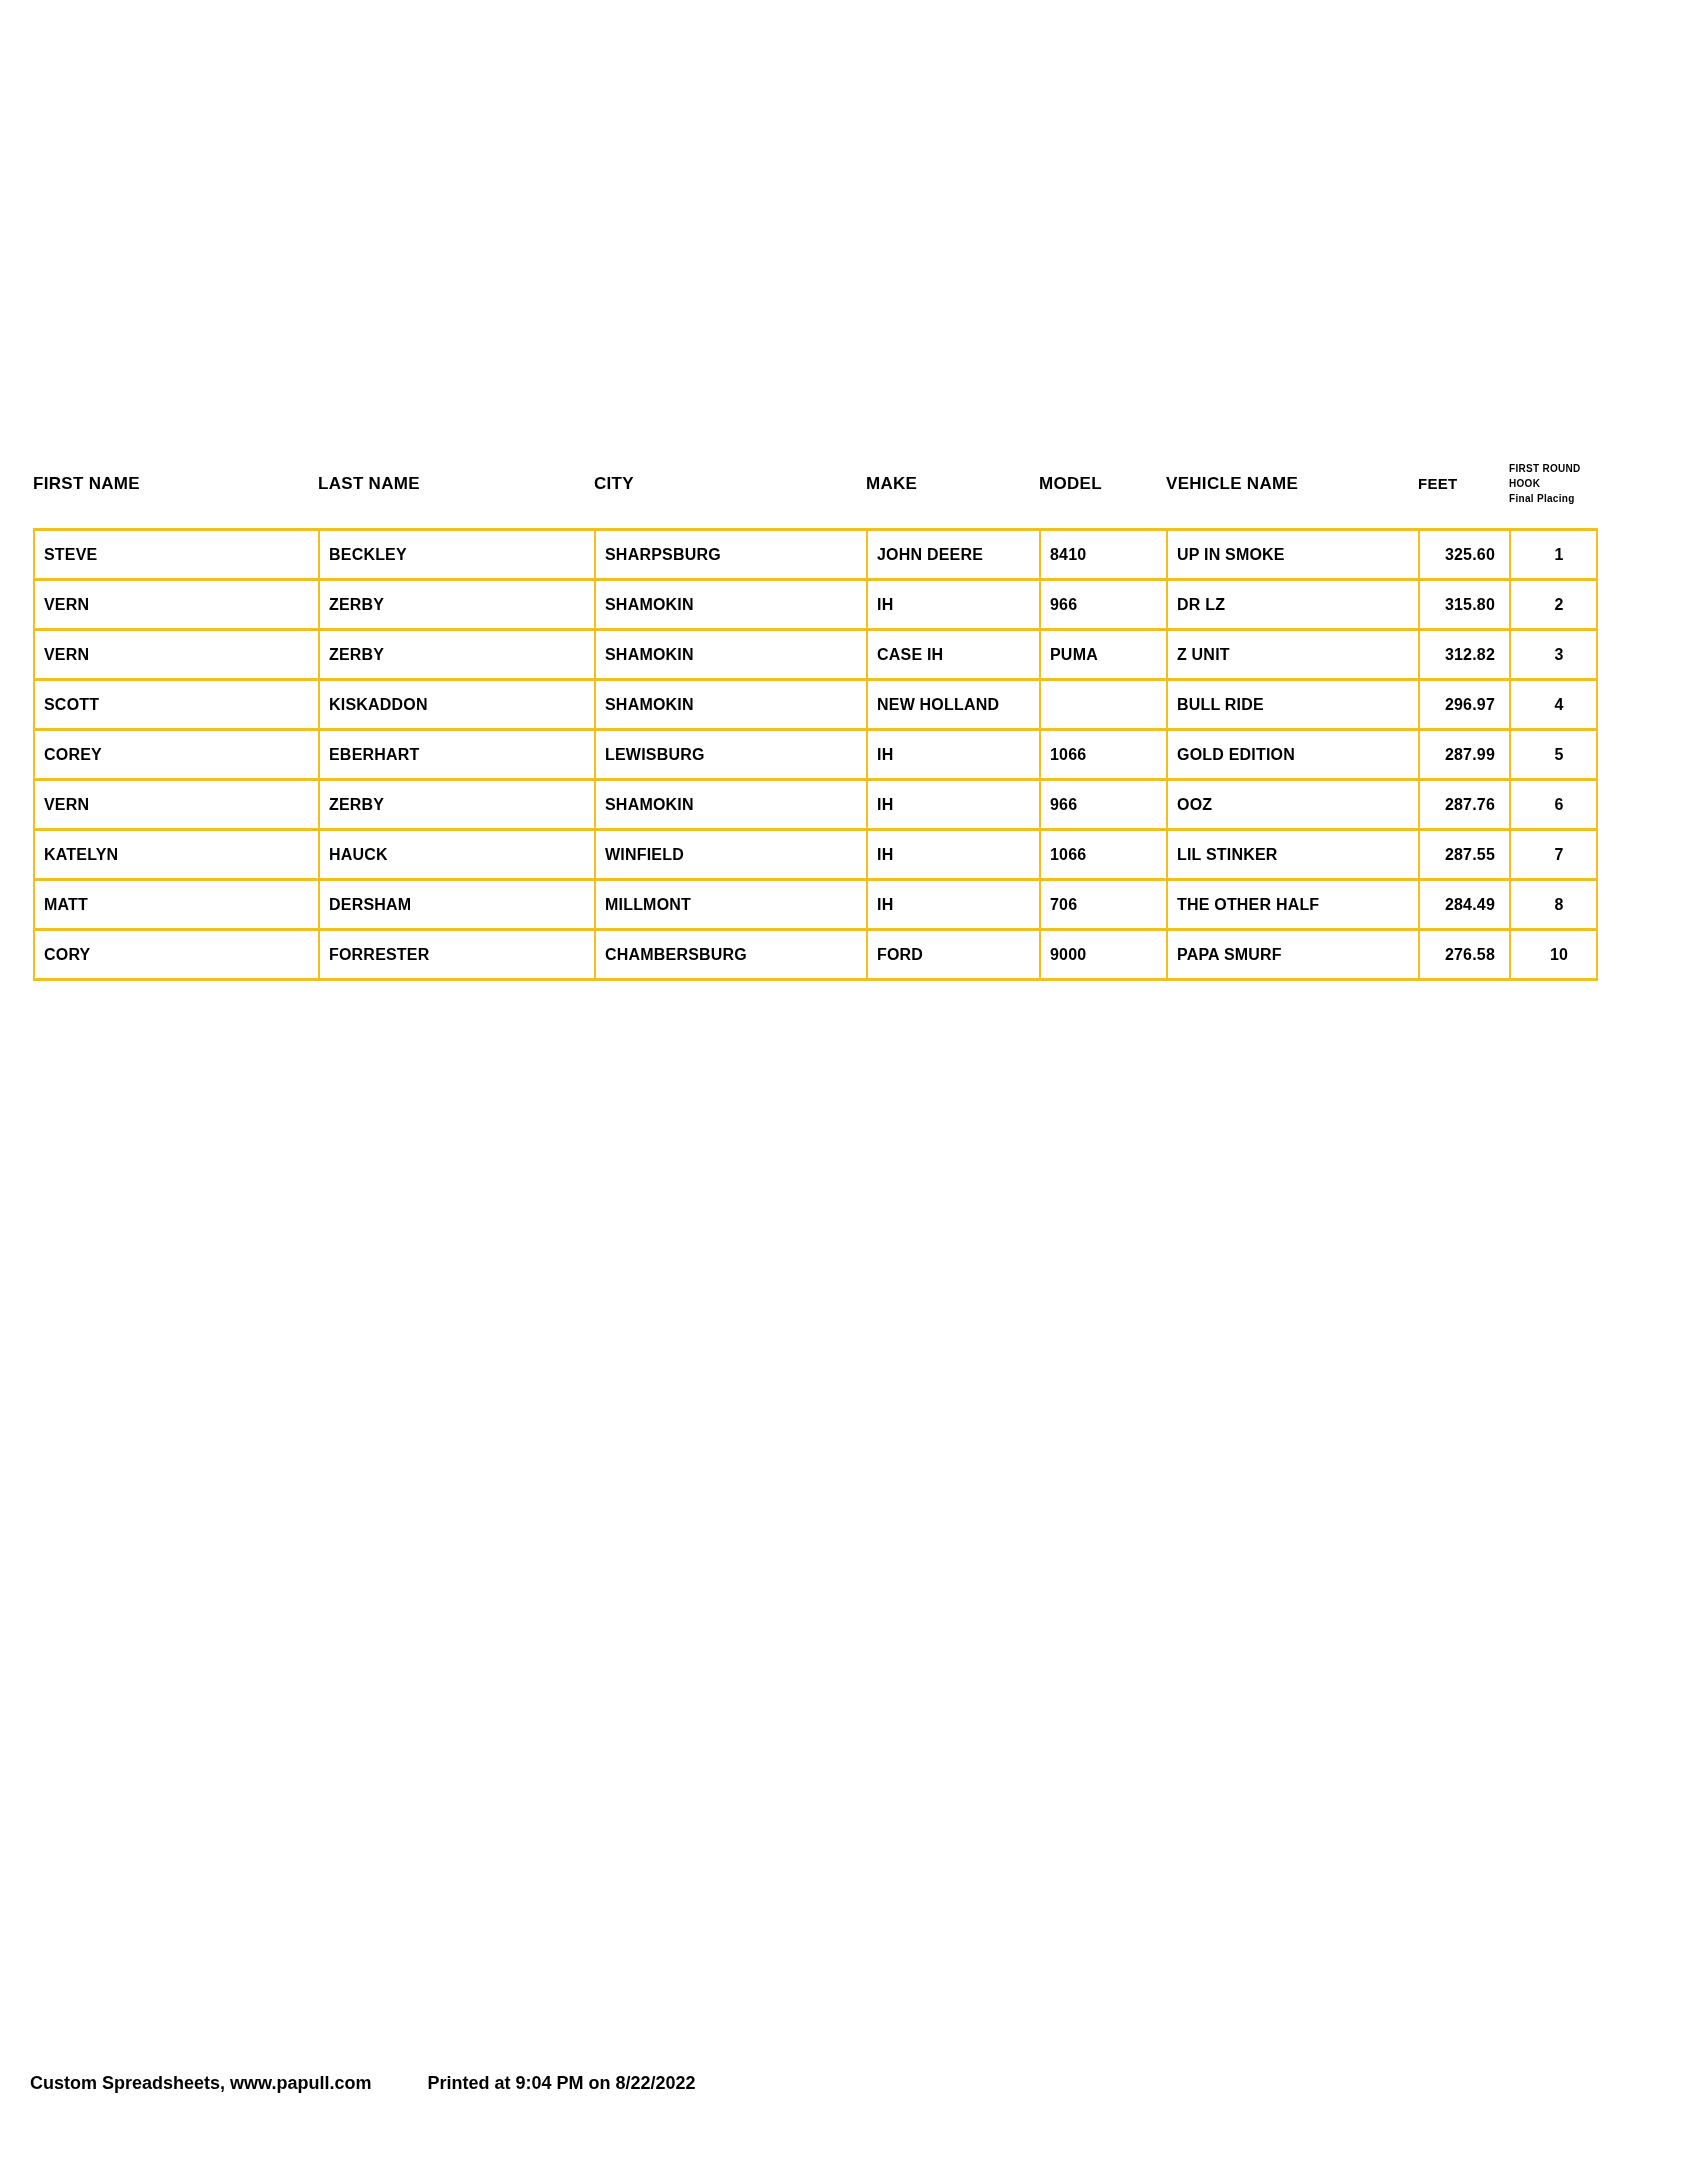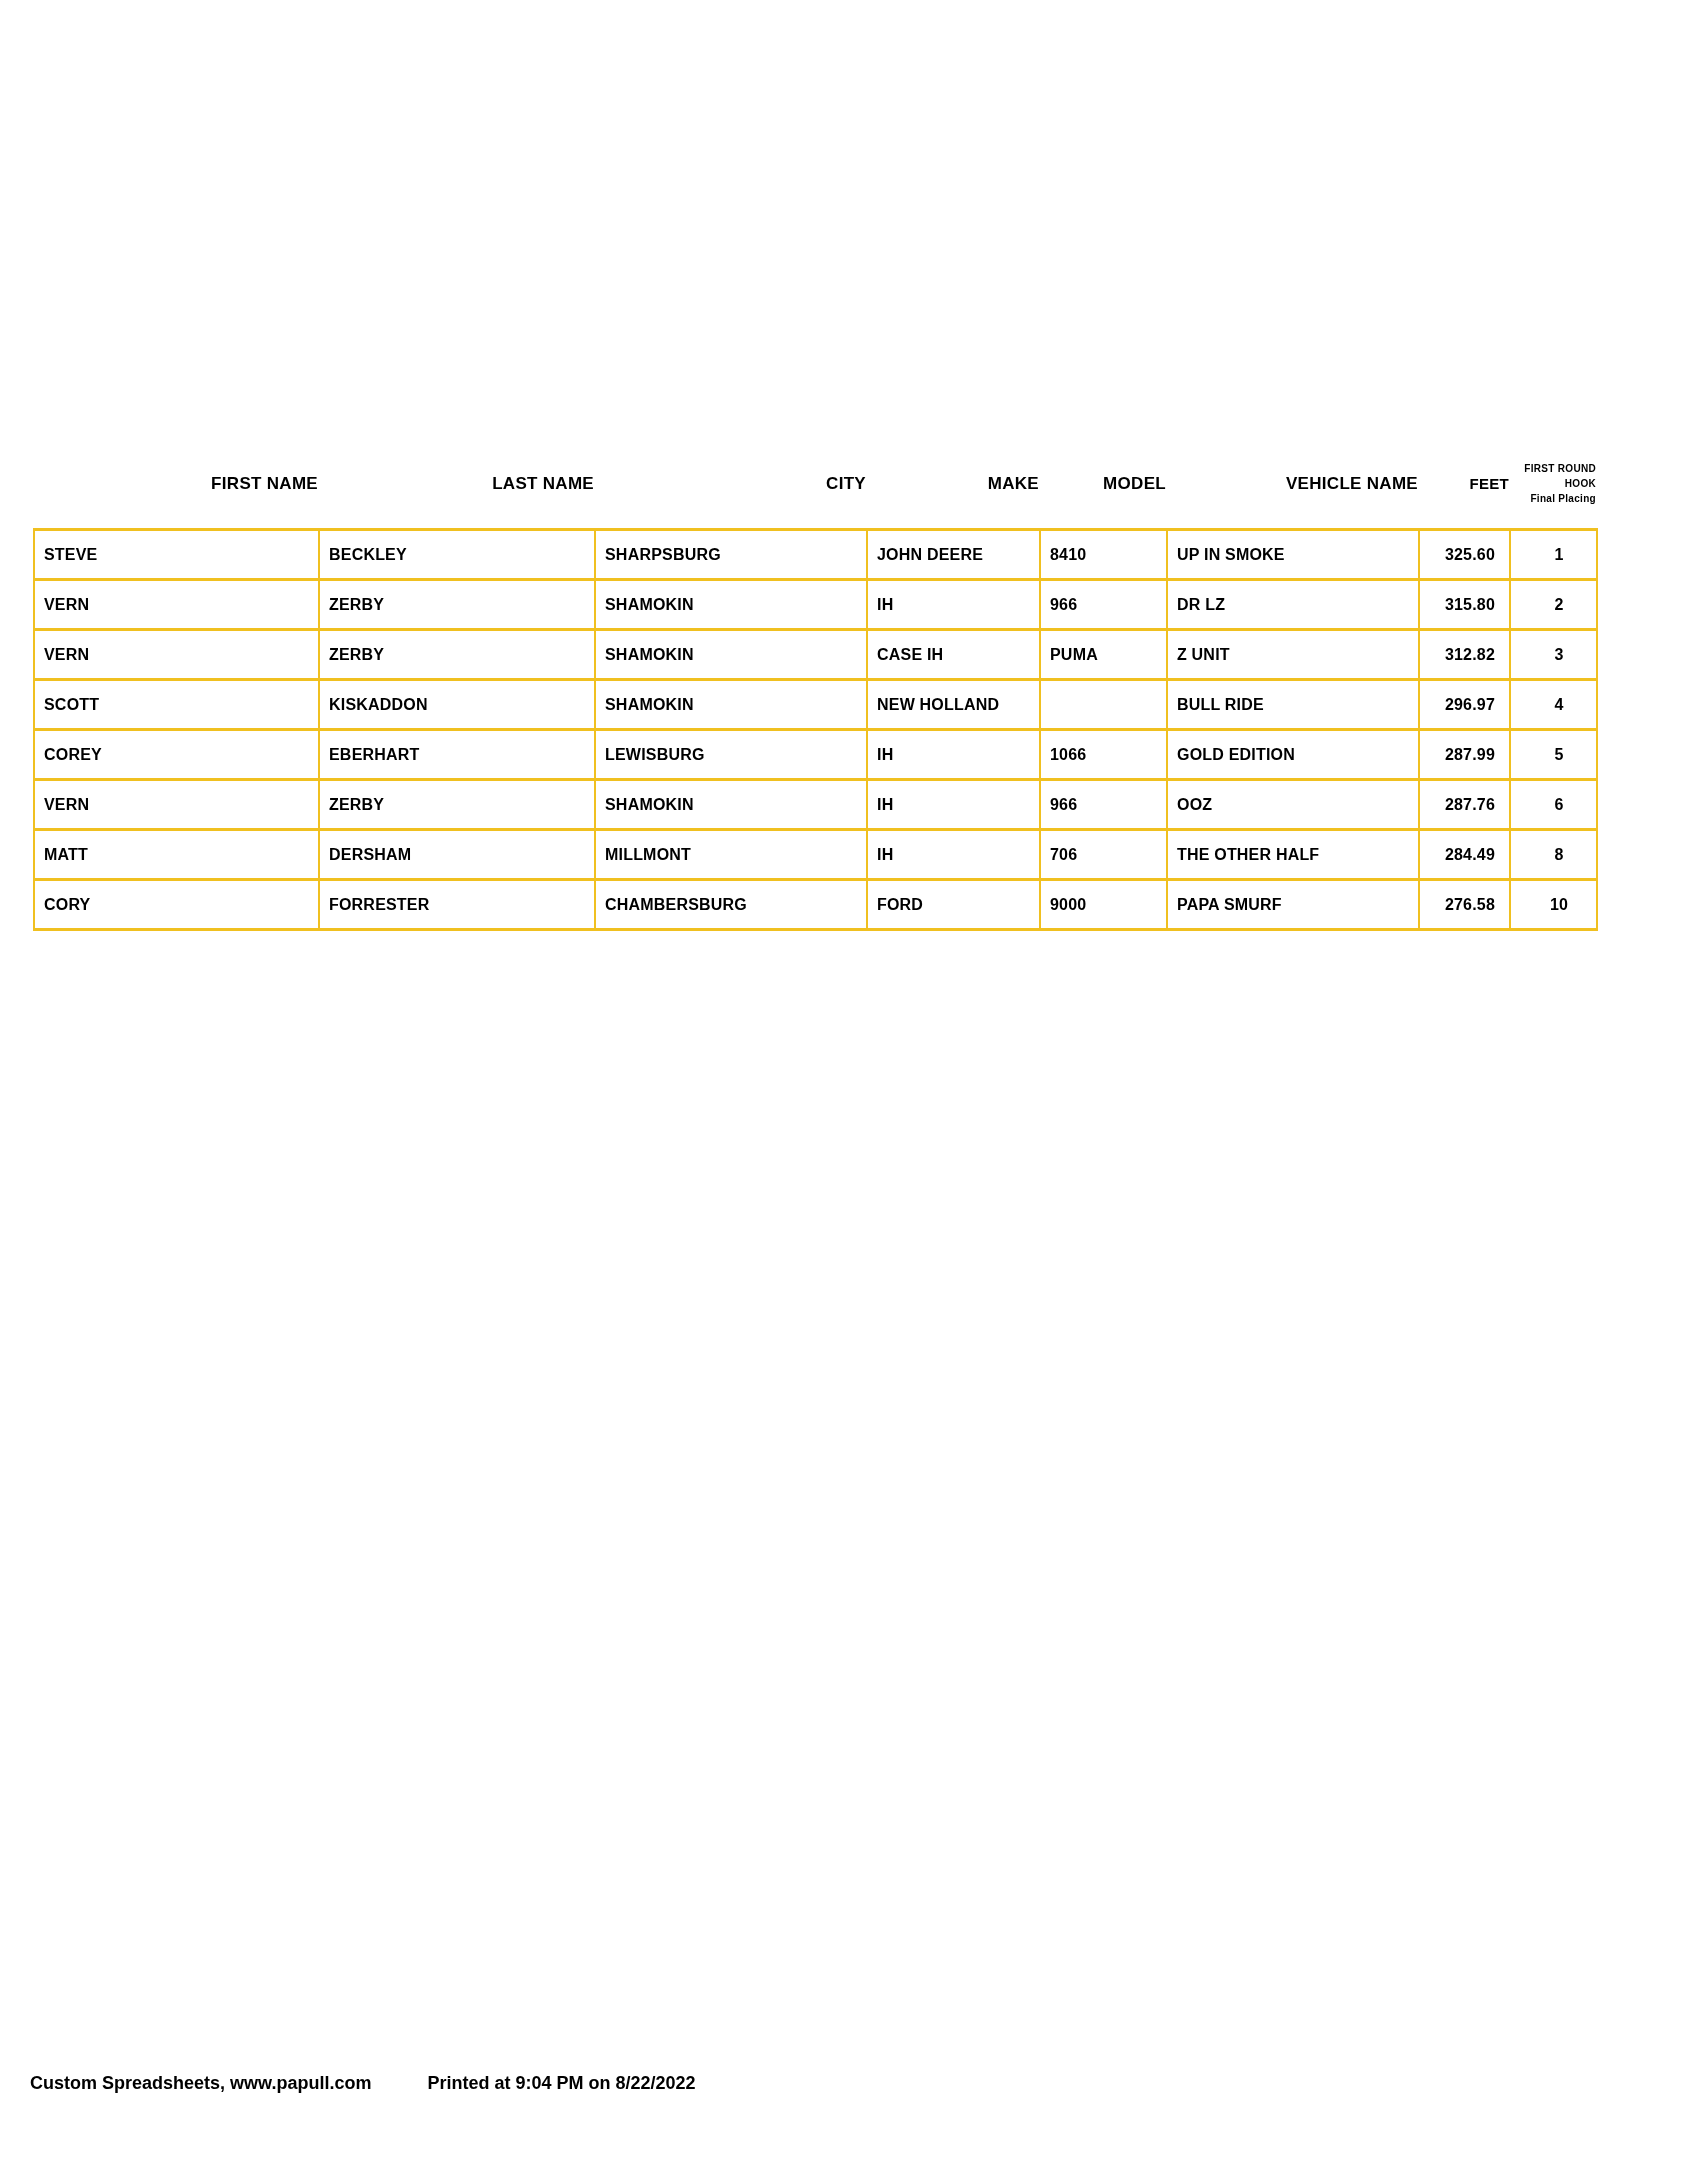--- a/index.html
+++ b/index.html
@@ -28,21 +28,21 @@
 
   
   .col-headers {
     position: absolute;
     top: 446px; left: 33px;
     width: 1564px; height: 75px;
     display: flex;
     align-items: center;
   }
   .colh {
-    text-align: right;
+    text-align: left;
     font-size: 17px;
     letter-spacing: 0.3px;
   }
   .colh:nth-child(1) { width: 285px; }
   .colh:nth-child(2) { width: 276px; }
   .colh:nth-child(3) { width: 272px; }
   .colh:nth-child(4) { width: 173px; }
   .colh:nth-child(5) { width: 127px; }
   .colh:nth-child(6) { width: 252px; }
   .colh:nth-child(7) { width: 91px;  font-size: 15px; }
@@ -168,20 +168,30 @@
           <td>VERN</td>
           <td>ZERBY</td>
           <td>SHAMOKIN</td>
           <td>IH</td>
           <td>966</td>
           <td>OOZ</td>
           <td class="center">287.76</td>
           <td class="center">6</td>
         </tr>
         <tr>
+          <td>KATELYN</td>
+          <td>HAUCK</td>
+          <td>WINFIELD</td>
+          <td>IH</td>
+          <td>1066</td>
+          <td>LIL STINKER</td>
+          <td class="center">287.55</td>
+          <td class="center">7</td>
+        </tr>
+        <tr>
           <td>MATT</td>
           <td>DERSHAM</td>
           <td>MILLMONT</td>
           <td>IH</td>
           <td>706</td>
           <td>THE OTHER HALF</td>
           <td class="center">284.49</td>
           <td class="center">8</td>
         </tr>
         <tr>

